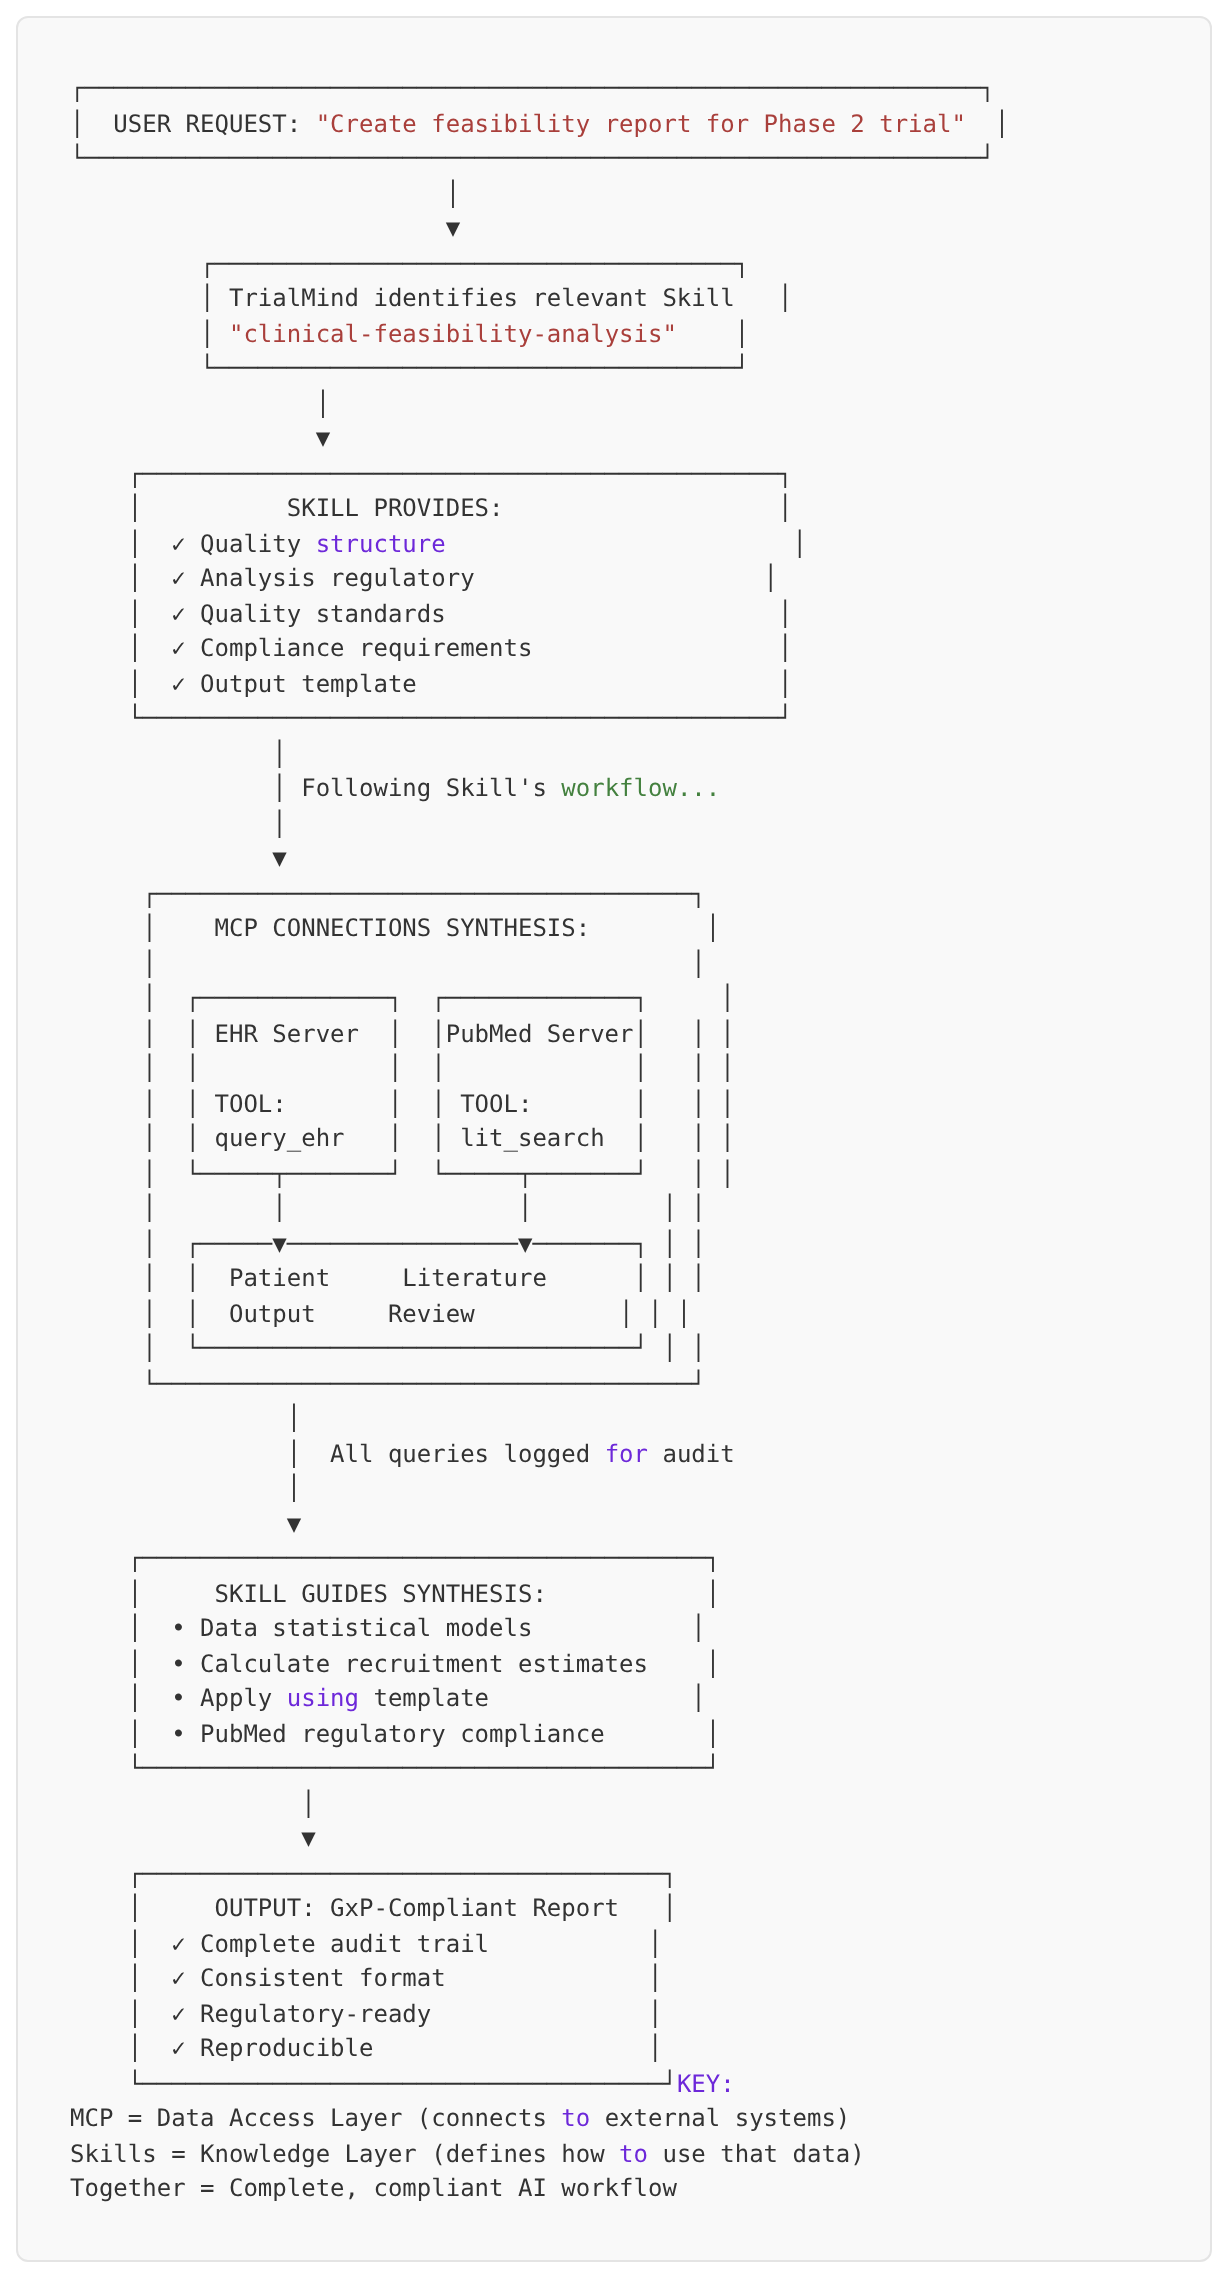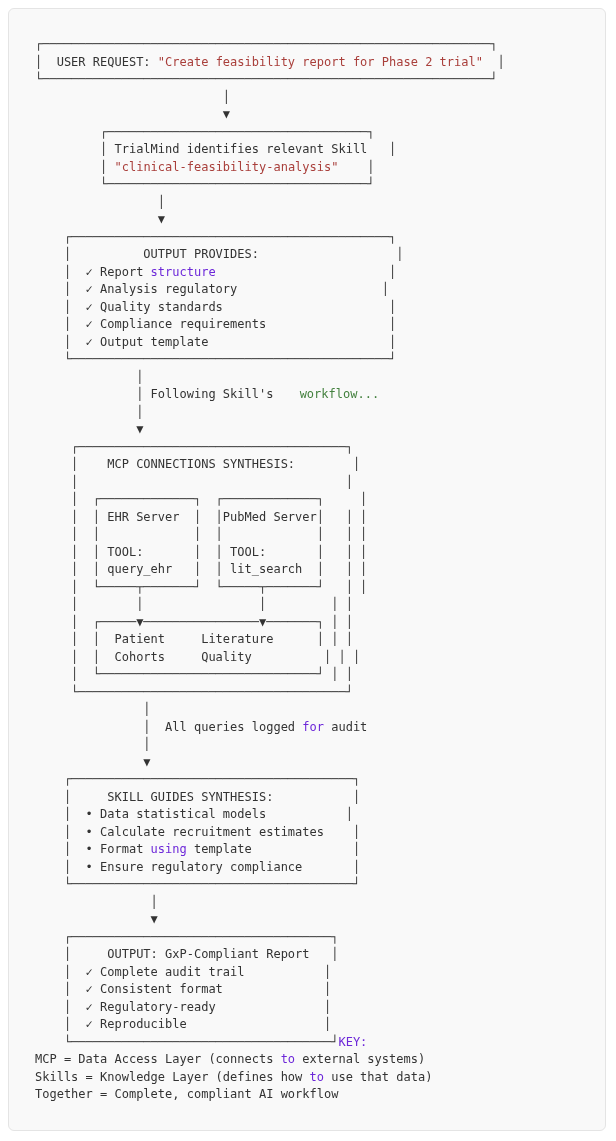--- a/index.html
+++ b/index.html
@@ -27,40 +27,40 @@
     padding: 27px 0 0 26px;
     font-family: "DejaVu Sans Mono", "Liberation Mono", monospace;
     font-size: 12px;
     line-height: 17.5px;
     color: #333333;
     white-space: pre;
   }
   .c-d { color: #333333; }
   .c-r { color: #a93f3b; }
   .c-p { color: #6d28d9; }
-  .c-g { color: #44813f; margin-left: 19px; }
+  .c-g { color: #44813f; }
 </style>
 </head>
 <body>
 
 <div class="card">
   <pre class="diagram"><span class="c-d">┌──────────────────────────────────────────────────────────────┐</span>
 <span class="c-d">│  USER REQUEST: </span><span class="c-r">"Create feasibility report for Phase 2 trial"</span><span class="c-d">  │</span>
 <span class="c-d">└──────────────────────────────────────────────────────────────┘</span>
 <span class="c-d">                          │</span>
 <span class="c-d">                          ▼</span>
 <span class="c-d">         ┌────────────────────────────────────┐</span>
 <span class="c-d">         │ TrialMind identifies relevant Skill   │</span>
 <span class="c-d">         │ </span><span class="c-r">"clinical-feasibility-analysis"</span><span class="c-d">    │</span>
 <span class="c-d">         └────────────────────────────────────┘</span>
 <span class="c-d">                 │</span>
 <span class="c-d">                 ▼</span>
 <span class="c-d">    ┌────────────────────────────────────────────┐</span>
-<span class="c-d">    │          OUTPUT PROVIDES:                   │</span>
-<span class="c-d">    │  ✓ Report </span><span class="c-p">structure</span><span class="c-d">                        │</span>
+<span class="c-d">    │          SKILL PROVIDES:                   │</span>
+<span class="c-d">    │  ✓ Quality </span><span class="c-p">structure</span><span class="c-d">                        │</span>
 <span class="c-d">    │  ✓ Analysis regulatory                    │</span>
 <span class="c-d">    │  ✓ Quality standards                       │</span>
 <span class="c-d">    │  ✓ Compliance requirements                 │</span>
 <span class="c-d">    │  ✓ Output template                         │</span>
 <span class="c-d">    └────────────────────────────────────────────┘</span>
 <span class="c-d">              │</span>
 <span class="c-d">              │ Following Skill's </span><span class="c-g">workflow...</span>
 <span class="c-d">              │</span>
 <span class="c-d">              ▼</span>
 <span class="c-d">     ┌─────────────────────────────────────┐</span>
@@ -68,33 +68,33 @@
 <span class="c-d">     │                                     │</span>
 <span class="c-d">     │  ┌─────────────┐  ┌─────────────┐     │</span>
 <span class="c-d">     │  │ EHR Server  │  │PubMed Server│   │ │</span>
 <span class="c-d">     │  │             │  │             │   │ │</span>
 <span class="c-d">     │  │ TOOL:       │  │ TOOL:       │   │ │</span>
 <span class="c-d">     │  │ query_ehr   │  │ lit_search  │   │ │</span>
 <span class="c-d">     │  └─────┬───────┘  └─────┬───────┘   │ │</span>
 <span class="c-d">     │        │                │         │ │</span>
 <span class="c-d">     │  ┌─────▼────────────────▼───────┐ │ │</span>
 <span class="c-d">     │  │  Patient     Literature      │ │ │</span>
-<span class="c-d">     │  │  Cohorts     Quality          │ │ │</span>
+<span class="c-d">     │  │  Output     Review          │ │ │</span>
 <span class="c-d">     │  └──────────────────────────────┘ │ │</span>
 <span class="c-d">     └─────────────────────────────────────┘</span>
 <span class="c-d">               │</span>
 <span class="c-d">               │  All queries logged </span><span class="c-p">for</span><span class="c-d"> audit</span>
 <span class="c-d">               │</span>
 <span class="c-d">               ▼</span>
 <span class="c-d">    ┌───────────────────────────────────────┐</span>
 <span class="c-d">    │     SKILL GUIDES SYNTHESIS:           │</span>
 <span class="c-d">    │  • Data statistical models           │</span>
 <span class="c-d">    │  • Calculate recruitment estimates    │</span>
-<span class="c-d">    │  • Format </span><span class="c-p">using</span><span class="c-d"> template              │</span>
-<span class="c-d">    │  • Ensure regulatory compliance       │</span>
+<span class="c-d">    │  • Apply </span><span class="c-p">using</span><span class="c-d"> template              │</span>
+<span class="c-d">    │  • PubMed regulatory compliance       │</span>
 <span class="c-d">    └───────────────────────────────────────┘</span>
 <span class="c-d">                │</span>
 <span class="c-d">                ▼</span>
 <span class="c-d">    ┌────────────────────────────────────┐</span>
 <span class="c-d">    │     OUTPUT: GxP-Compliant Report   │</span>
 <span class="c-d">    │  ✓ Complete audit trail           │</span>
 <span class="c-d">    │  ✓ Consistent format              │</span>
 <span class="c-d">    │  ✓ Regulatory-ready               │</span>
 <span class="c-d">    │  ✓ Reproducible                   │</span>
 <span class="c-d">    └────────────────────────────────────┘</span><span class="c-p">KEY:</span>

